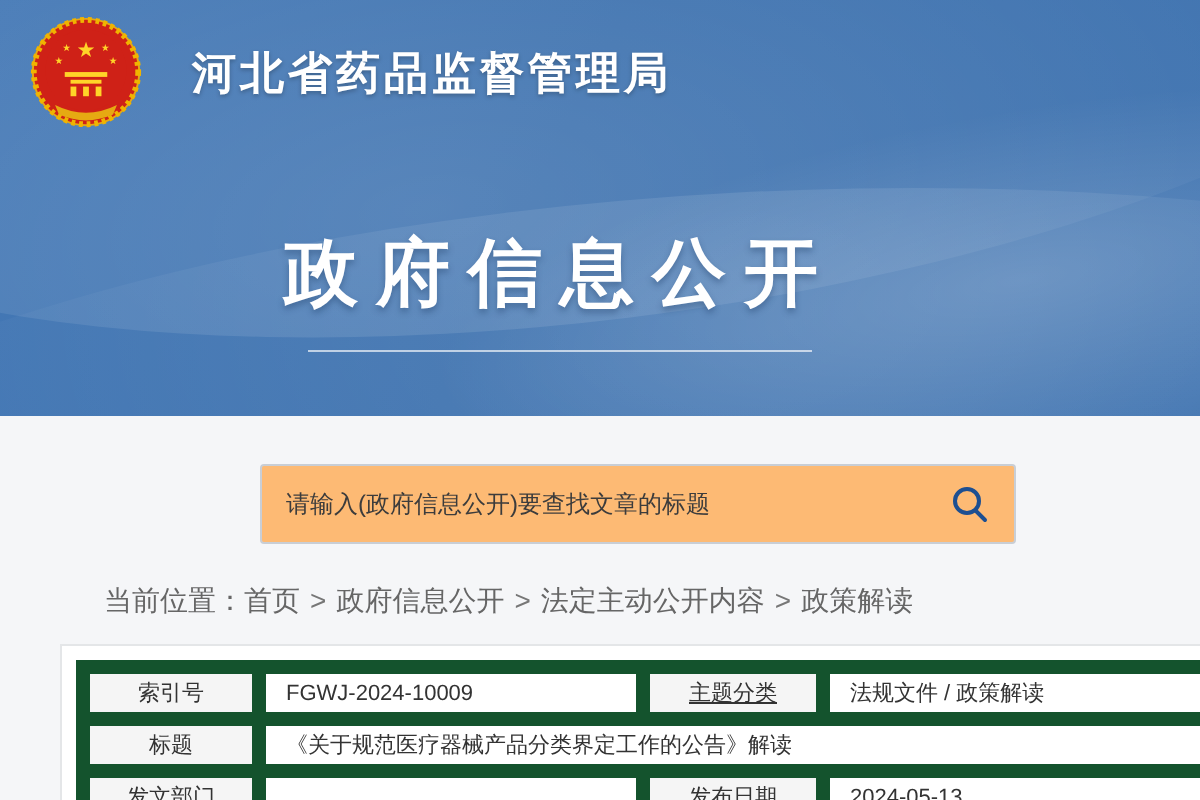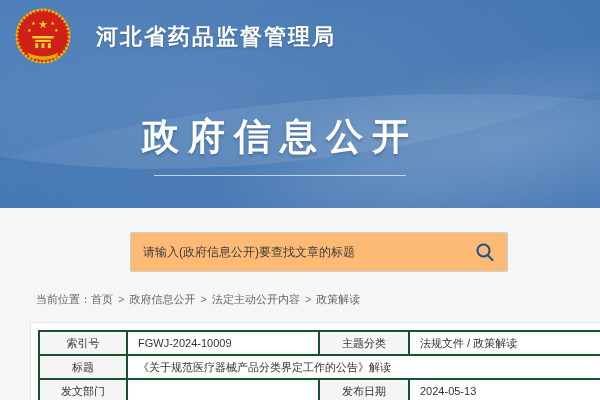--- a/index.html
+++ b/index.html
@@ -41,30 +41,30 @@
 
   .search-box { position:absolute; top:24px; left:130px; width:378px; height:40px;
                 background:#fdba74; border:1px solid #c9ced5; border-radius:2px;
                 display:flex; align-items:center; padding:16px 12px; }
   .search-input { flex:1; border:none; outline:none; font-size:12px; color:#333;
                   background:transparent; font-family:inherit; }
   .search-input::placeholder { color:#3c3c3c; opacity:1; }
   .search-btn { border:none; background:transparent; cursor:pointer; padding:0; margin-left:8px;
                 display:flex; align-items:center; }
 
-  .breadcrumb { position:absolute; top:84px; left:36px; font-size:11px; color:#666; }
+  .breadcrumb { position:absolute; top:84px; left:52px; font-size:14px; color:#666; }
   .breadcrumb .crumb { color:#666; cursor:pointer; text-decoration:none; }
   .breadcrumb .sep { margin:0 5px; color:#777; }
 
   .info-card { position:absolute; top:114px; left:30px; width:620px; background:#ffffff;
                border:1px solid #e4e6e8; padding:7px; }
   .info-table { width:100%; border-collapse:collapse; table-layout:fixed; font-size:11px; color:#333; }
-  .info-table td { border:2px solid #14532d; height:24px; padding:2px 10px; }
+  .info-table td { border:7px solid #14532d; height:24px; padding:2px 10px; }
   .info-table td.lbl { background:#f5f5f5; text-align:center; color:#333; padding:2px 4px; }
-  .col-l1 { width:88px; } .col-v1 { width:192px;margin-top:48px; } .col-l2 { width:90px; }
+  .col-l1 { width:88px; } .col-v1 { width:192px;margin-top:48px; } .col-l2 { width:90px;text-decoration:underline; }
 </style>
 </head>
 <body>
 
 <div class="page">
 
   <div class="hero">
     <div class="swoosh1"></div>
     <div class="swoosh2"></div>
     <div class="swoosh3"></div>

